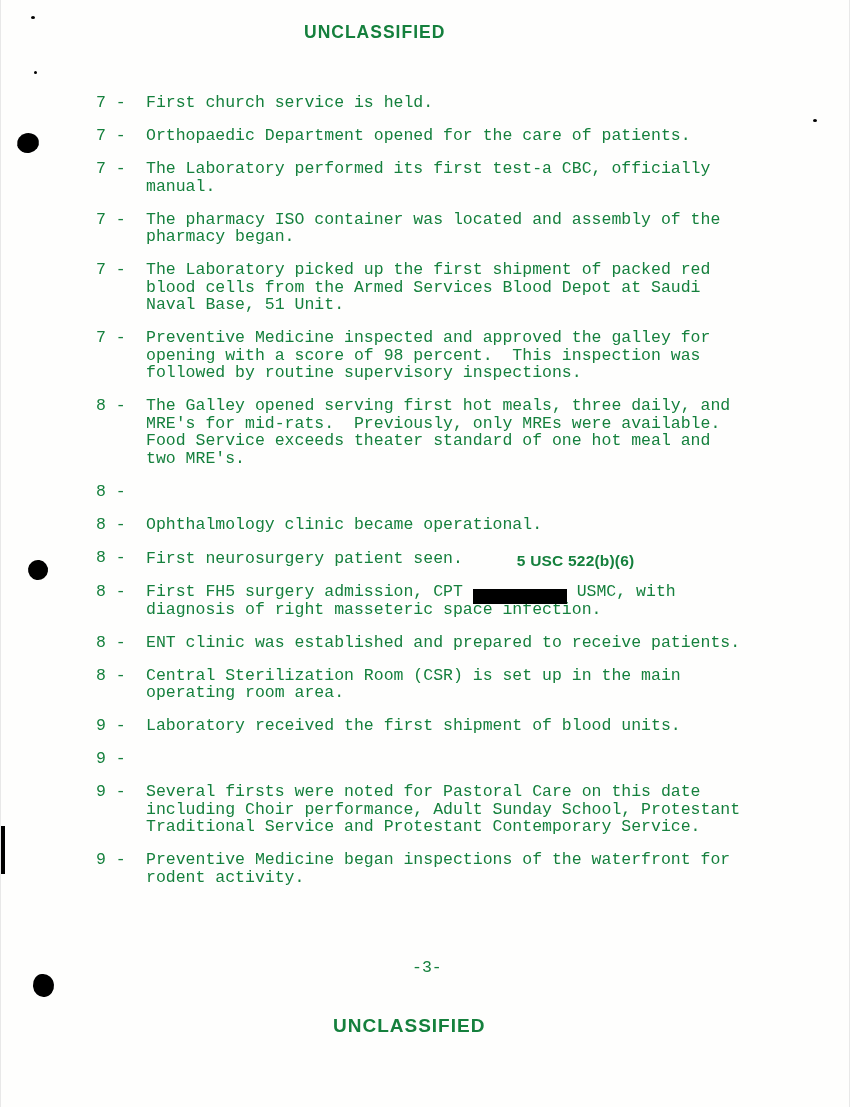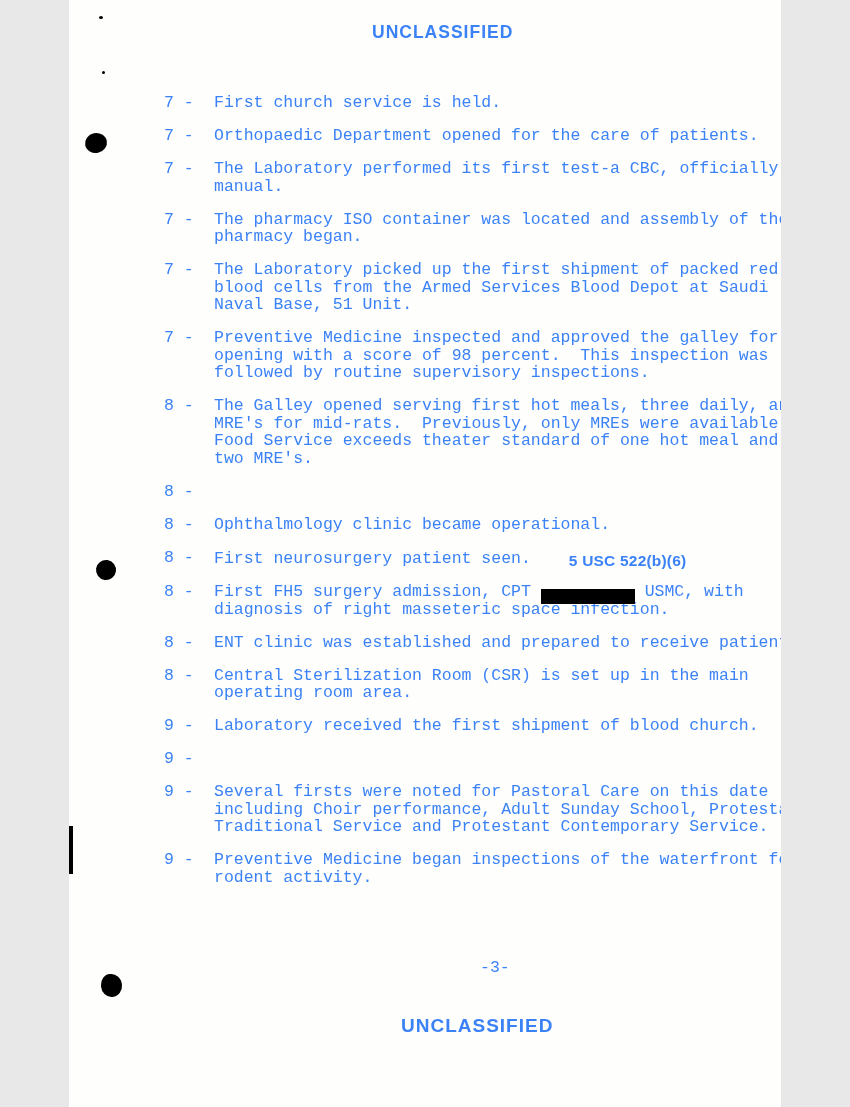--- a/index.html
+++ b/index.html
@@ -1,22 +1,22 @@
 <!DOCTYPE html>
 <html><head>
 <meta charset="utf-8">
 <style>
   html,body { margin:0; padding:0; background:#e8e8e8; }
   .page {
     position:relative;
-    width:712px; height:1107px;
+    width:848px; height:1107px;
     margin:0 auto;
     background:#fefefdff;
     font-family:"Liberation Mono","DejaVu Sans Mono",monospace;
-    color:#3b82f6;
+    color:#15803d;
     overflow:hidden;
   }
   .classification-top {
     position:absolute; top:22px; left:303px;
     font-family:"Liberation Sans","DejaVu Sans",sans-serif;
     font-weight:bold; font-size:17.5px; letter-spacing:1px;
   }
   .classification-bottom {
     position:absolute; top:1015px; left:332px;
     font-family:"Liberation Sans","DejaVu Sans",sans-serif;
@@ -42,21 +42,21 @@
     display:inline-block;
     width:94px; height:15px;
     background:#000;
     vertical-align:text-bottom;
     transform:translateY(3px);
   }
   .annotation {
     font-family:"Liberation Sans","DejaVu Sans",sans-serif;
     font-weight:bold; font-size:15.5px;
     white-space:nowrap;
-    position:relative; top:3px; margin-left:6px;
+    position:relative; top:3px; margin-left:22px;
     letter-spacing:0.2px;
     padding-left:32px;
   }
   
   .artifact { position:absolute; background:#000; }
   .dot { border-radius:50%; }
   .dot-1 { left:16px; top:133px; width:22px; height:20px; transform:rotate(-12deg); }
   .dot-2 { left:27px; top:560px; width:20px; height:20px; transform:rotate(8deg); }
   .dot-3 { left:32px; top:974px; width:21px; height:23px; transform:rotate(-5deg); border-radius:48% 52% 50% 50%; }
   .speck-1 { left:30px; top:16px; width:4px; height:3px; border-radius:50%; }
@@ -137,21 +137,21 @@
         <span class="day">8 -</span>
         <div class="text">ENT clinic was established and prepared to receive patients.</div>
       </div>
       <div class="entry">
         <span class="day">8 -</span>
         <div class="text">Central Sterilization Room (CSR) is set up in the main
 operating room area.</div>
       </div>
       <div class="entry">
         <span class="day">9 -</span>
-        <div class="text">Laboratory received the first shipment of blood church.</div>
+        <div class="text">Laboratory received the first shipment of blood units.</div>
       </div>
       <div class="entry">
         <span class="day">9 -</span>
       </div>
       <div class="entry">
         <span class="day">9 -</span>
         <div class="text">Several firsts were noted for Pastoral Care on this date
 including Choir performance, Adult Sunday School, Protestant
 Traditional Service and Protestant Contemporary Service.</div>
       </div>

